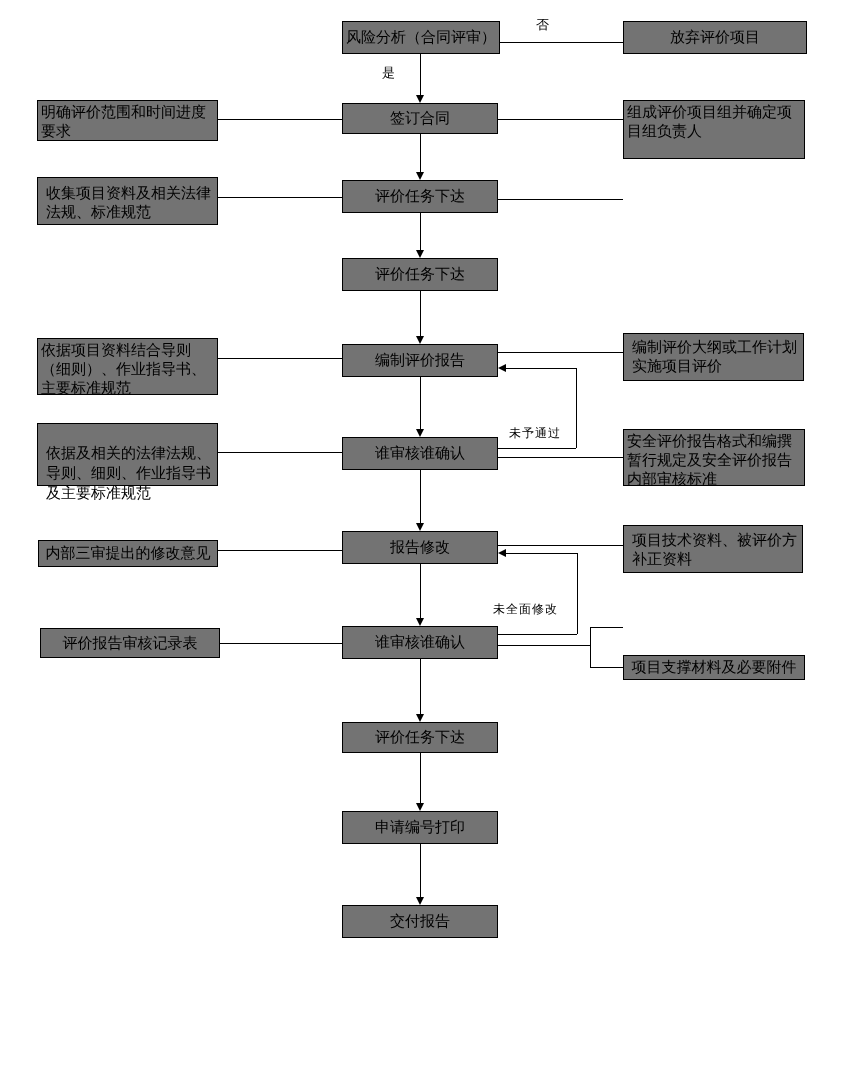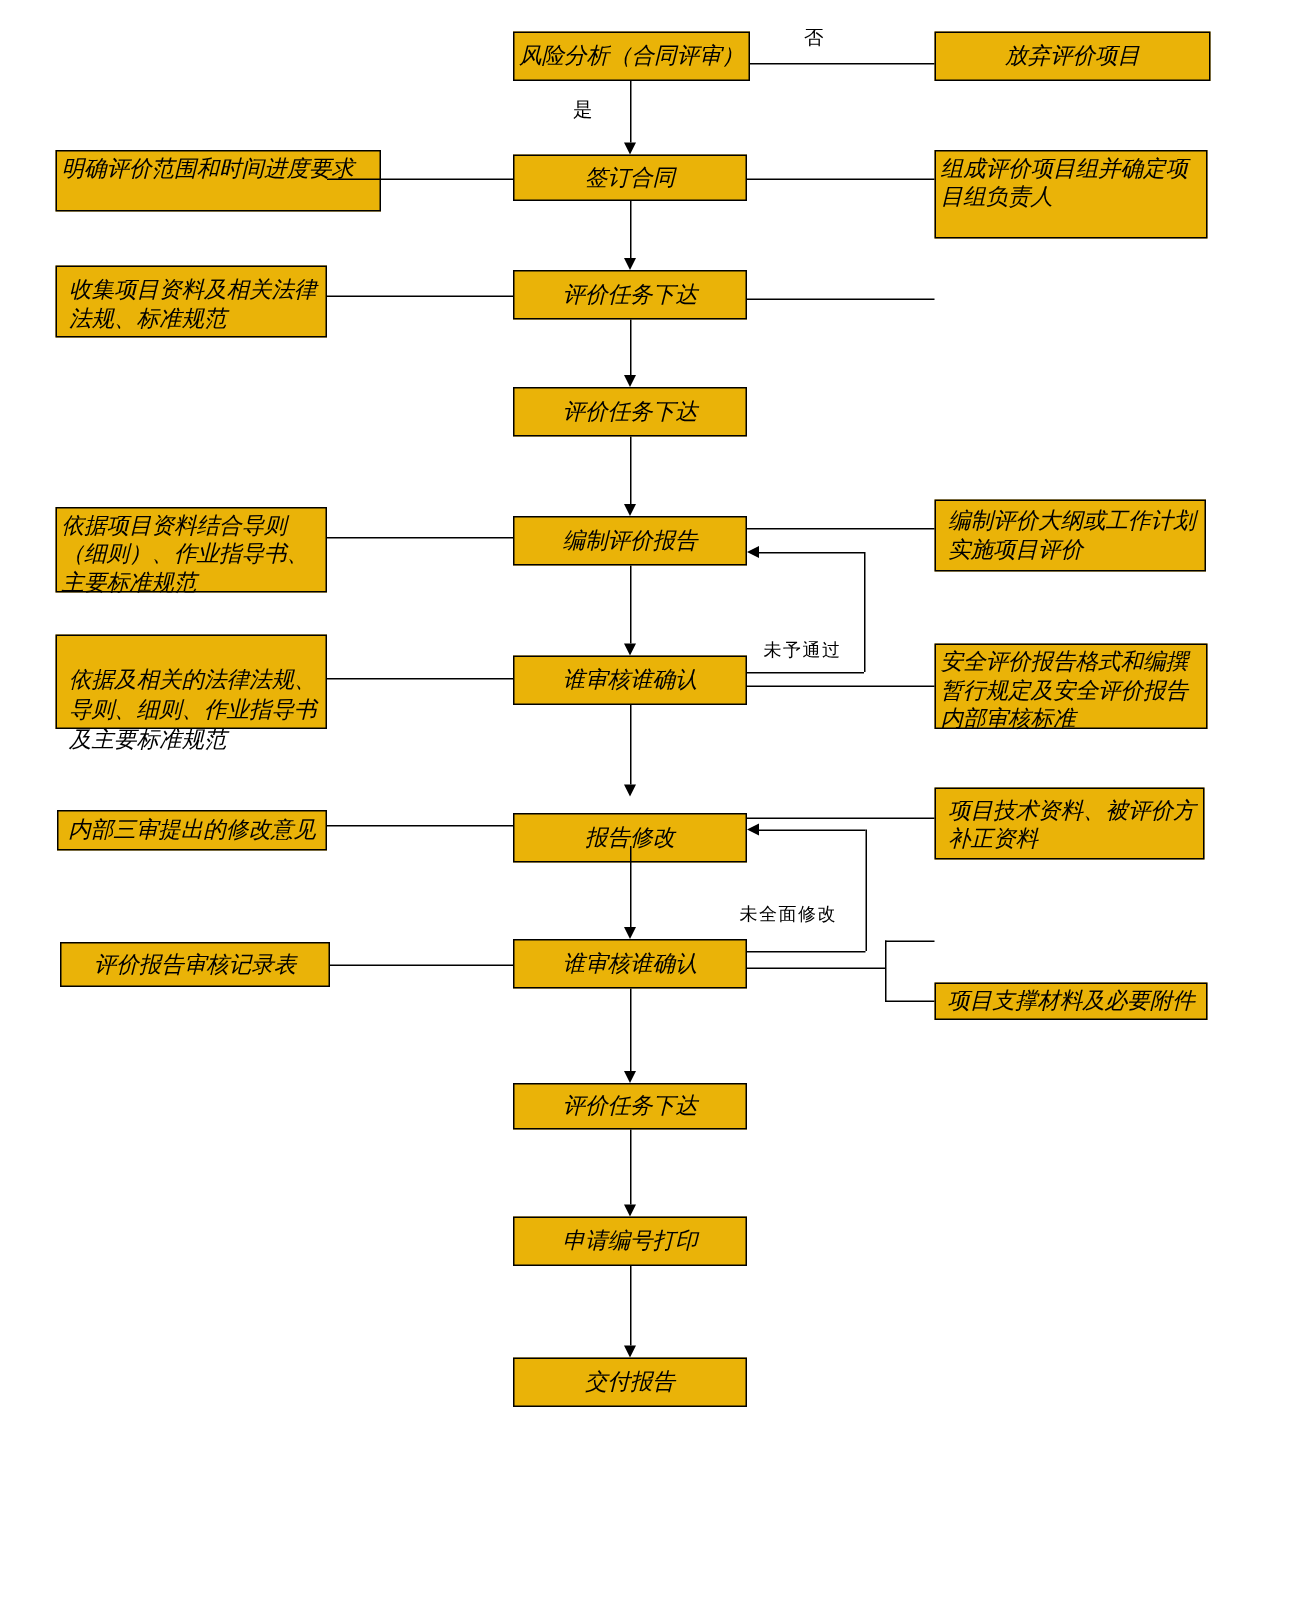--- a/index.html
+++ b/index.html
@@ -2,22 +2,22 @@
 <html><head>
 <meta charset="utf-8">
 <style>
   html,body { margin:0; padding:0; background:#ffffff; }
   #canvas {
     position:relative; width:864px; height:1072px; background:#ffffff;
     font-family:"DejaVu Sans","Liberation Sans",sans-serif; color:#000000;
     overflow:hidden;
   }
   .box {
-    position:absolute; background:#eab308; border:1px solid #000000;
-    box-sizing:border-box; font-size:15px; line-height:19px;font-style:italic;
+    position:absolute; background:#737373; border:1px solid #000000;
+    box-sizing:border-box; font-size:15px; line-height:19px;
   }
   .c { display:flex; align-items:center; justify-content:center; text-align:center; }
   .s { padding:2px 1px 0 3px; text-align:left; }
   .hl { position:absolute; height:1px; background:#000000; }
   .vl { position:absolute; width:1px; background:#000000; }
   .ad { position:absolute; width:0; height:0;
         border-left:4px solid transparent; border-right:4px solid transparent;
         border-top:8px solid #000000; }
   .al { position:absolute; width:0; height:0;
         border-top:4px solid transparent; border-bottom:4px solid transparent;
@@ -29,27 +29,27 @@
 <body>
 
 <div id="canvas">
 
   <div class="box c" style="left:342px;top:21px;width:158px;height:33px">风险分析（合同评审）</div>
   <div class="box c" style="left:342px;top:103px;width:156px;height:31px">签订合同</div>
   <div class="box c" style="left:342px;top:180px;width:156px;height:33px">评价任务下达</div>
   <div class="box c" style="left:342px;top:258px;width:156px;height:33px">评价任务下达</div>
   <div class="box c" style="left:342px;top:344px;width:156px;height:33px">编制评价报告</div>
   <div class="box c" style="left:342px;top:437px;width:156px;height:33px">谁审核谁确认</div>
-  <div class="box c" style="left:342px;top:542px;width:156px;height:33px">报告修改</div>
+  <div class="box c" style="left:342px;top:531px;width:156px;height:33px">报告修改</div>
   <div class="box c" style="left:342px;top:626px;width:156px;height:33px">谁审核谁确认</div>
   <div class="box c" style="left:342px;top:722px;width:156px;height:31px">评价任务下达</div>
   <div class="box c" style="left:342px;top:811px;width:156px;height:33px">申请编号打印</div>
   <div class="box c" style="left:342px;top:905px;width:156px;height:33px">交付报告</div>
 
-  <div class="box s" style="left:37px;top:100px;width:217px;height:41px">明确评价范围和时间进度要求</div>
+  <div class="box s" style="left:37px;top:100px;width:181px;height:41px">明确评价范围和时间进度要求</div>
   <div class="box s" style="left:37px;top:177px;width:181px;height:48px;padding-top:6px;padding-left:8px">收集项目资料及相关法律法规、标准规范</div>
   <div class="box s" style="left:37px;top:338px;width:181px;height:57px">依据项目资料结合导则（细则）、作业指导书、主要标准规范</div>
   <div class="box s" style="left:37px;top:423px;width:181px;height:63px;padding-top:19px;padding-left:8px;line-height:20px">依据及相关的法律法规、导则、细则、作业指导书及主要标准规范</div>
   <div class="box c" style="left:38px;top:540px;width:180px;height:27px">内部三审提出的修改意见</div>
   <div class="box c" style="left:40px;top:628px;width:180px;height:30px">评价报告审核记录表</div>
 
   <div class="box c" style="left:623px;top:21px;width:184px;height:33px">放弃评价项目</div>
   <div class="box s" style="left:623px;top:100px;width:182px;height:59px">组成评价项目组并确定项目组负责人</div>
   <div class="box s" style="left:623px;top:333px;width:181px;height:48px;padding-top:4px;padding-left:8px">编制评价大纲或工作计划实施项目评价</div>
   <div class="box s" style="left:623px;top:429px;width:182px;height:57px">安全评价报告格式和编撰暂行规定及安全评价报告内部审核标准</div>

